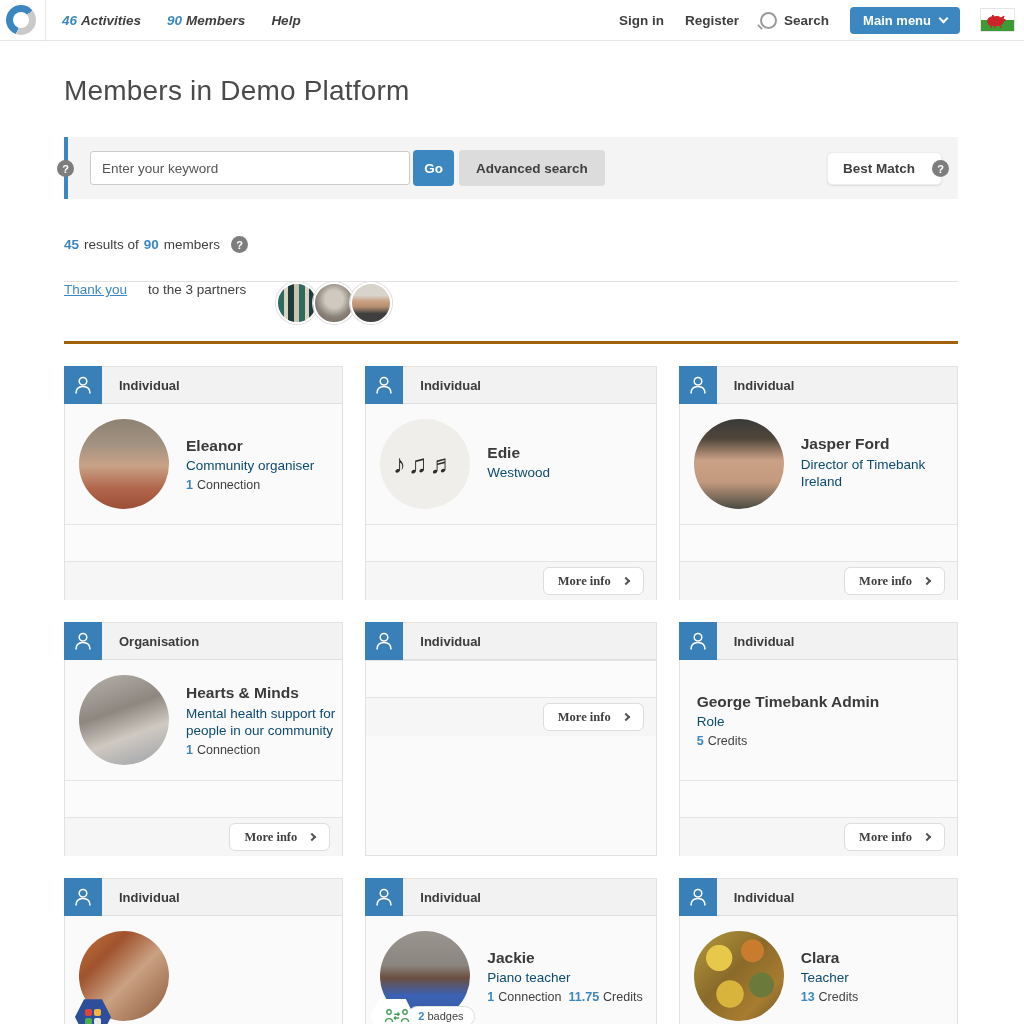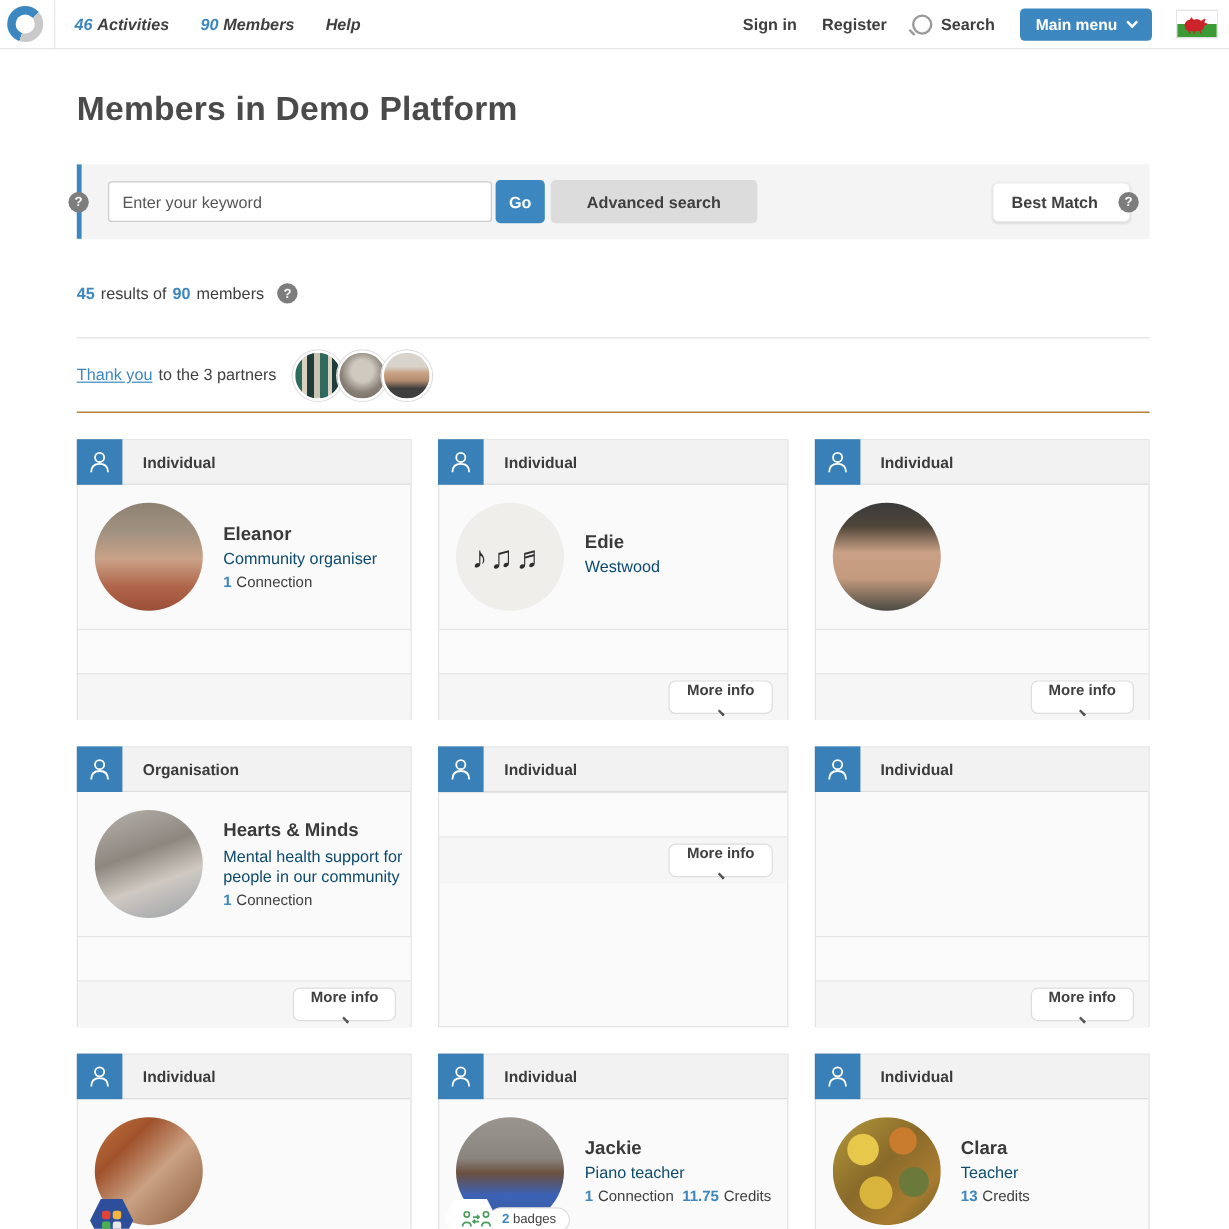--- a/index.html
+++ b/index.html
@@ -24,47 +24,47 @@
   .search-group { display:flex; align-items:center; gap:7px; cursor:pointer; }
   .main-menu-btn { background:#3c87c0; color:#fff; height:27px; border:none; border-radius:4px;
     padding:0 13px; font-size:13px; font-weight:700; display:flex; align-items:center; gap:9px;
     cursor:pointer; font-family:inherit; }
   .chev-down { width:7px; height:7px; border-right:2px solid #fff; border-bottom:2px solid #fff;
     transform:rotate(45deg); margin-top:-4px; }
   .flag { width:33px; height:22px; position:relative; flex:none; cursor:pointer;
     box-shadow:0 0 0 1px #e5e5e5; }
 
   
-  .page-title { font-size:28px; color:#4a4a4a; font-weight:700; margin:34px 0 0 64px; letter-spacing:.2px; }
+  .page-title { font-size:28px; color:#4a4a4a; font-weight:400; margin:34px 0 0 64px; letter-spacing:.2px; }
   .search-panel { margin:30px 0 0 64px; width:894px; height:62px; background:#f4f4f4;
     border-left:4px solid #3c87c0; position:relative; display:flex; align-items:center; padding-left:22px; }
   .help-circle { width:17px; height:17px; border-radius:50%; background:#7d7d7d; color:#fff;
     font-size:11px; font-weight:700; display:flex; align-items:center; justify-content:center;
     flex:none; cursor:pointer; }
   .panel-help { position:absolute; left:-11px; top:23px; }
   .kw-input { width:320px; height:34px; border:1px solid #ccc; border-radius:3px; padding:0 11px;
     font-size:13.5px; color:#555; font-family:inherit; background:#fff; }
   .kw-input::placeholder { color:#555; }
   .go-btn { width:41px; height:36px; background:#3c87c0; color:#ffffff; border:none; border-radius:4px;
     margin-left:3px; font-size:13.5px; font-weight:700; cursor:pointer; font-family:inherit; }
   .adv-btn { height:36px; background:#dcdcdc; color:#3f3f3f; border:none; border-radius:4px;
-    margin-left:5px; padding:0 30px; font-size:13.5px; font-weight:700; cursor:pointer; font-family:inherit; }
+    margin-left:5px; padding:0 17px; font-size:13.5px; font-weight:700; cursor:pointer; font-family:inherit; }
   .best-match { position:absolute; right:16px; top:15px; height:33px; background:#fff;
     border:1px solid #ececec; border-radius:5px; padding:0 26px 0 15px; font-size:13.5px;
     font-weight:700; color:#3f3f3f; box-shadow:0 1px 2px rgba(0,0,0,.10); cursor:pointer;
     display:flex; align-items:center; font-family:inherit; }
   .bm-help { position:absolute; right:-8px; top:7px; }
 
   
   .results-row { margin:37px 0 0 64px; font-size:13.5px; display:flex; align-items:center; gap:5px; }
   .blue-num { color:#3c87c0; font-weight:700; }
   .results-row .help-circle { margin-left:6px; }
   .sep { width:894px; margin:28px 0 0 64px; border:0; border-top:1px solid #e3e3e3; }
-  .partners-row { width:894px; margin-left:64px; height:62px; display:flex; align-items:center;
-    font-size:13.5px; border-bottom:1px solid #a16207; }
+  .partners-row { width:894px; margin-left:64px; height:62px; display:flex; align-items:flex-start;
+    font-size:13.5px; border-bottom:3px solid #a16207;gap:16px; }
   .thank-link { color:#3c87c0; text-decoration:underline; margin-right:5px; cursor:pointer; }
   .partner-avs { display:flex; margin-left:14px; }
   .p-av { width:42px; height:42px; border-radius:50%; border:2px solid #fff;
     box-shadow:0 0 0 1px #ddd; cursor:pointer; }
   .p-av + .p-av { margin-left:-5px; }
   .p-av.p1 { background:repeating-linear-gradient(90deg,#2e6b5e 0 6px,#d8d2c0 6px 10px,#1f3b3a 10px 16px,#c9c2ae 16px 21px); }
   .p-av.p2 { background:radial-gradient(circle at 50% 40%, #cfc9c0 0 30%, #8a8278 60%, #6b645c 100%); }
   .p-av.p3 { background:linear-gradient(180deg,#d8d4cc 0 30%,#c9a183 45%,#b58e70 60%,#3f3f3f 78%); }
 
   
@@ -82,21 +82,21 @@
   .m-name { font-size:15.5px; font-weight:700; color:#3a3a3a; line-height:1.25; }
   .m-sub { font-size:13.5px; color:#0c4a6e; line-height:1.3; margin-top:2px; }
   .m-stats { margin-top:3px; font-size:12.5px; }
   .stat-num { color:#3c87c0; font-weight:700; margin-right:4px; }
   .stat-lab { margin-right:7px; }
   .card-strip { height:37px; border-top:1px solid #e4e4e4; background:#fbfbfb; }
   .card-footer { height:39px; border-top:1px solid #e4e4e4; background:#f6f6f6;
     display:flex; align-items:center; justify-content:flex-end; padding-right:12px; }
   .more-btn { height:28px; background:#fff; border:1px solid #ddd; border-radius:6px; padding:0 14px;
     font-size:12.5px; font-weight:700; color:#3f3f3f; display:flex; align-items:center; gap:11px;
-    cursor:pointer; font-family:Liberation Sans, sans-serif;flex-direction:column; }
+    cursor:pointer; font-family:Liberation Serif, serif; }
   .chev-right { width:6px; height:6px; border-right:2px solid #555; border-top:2px solid #555;
     transform:rotate(45deg); margin-left:1px; }
 
   
   .av-eleanor { background:linear-gradient(180deg,#8f8273 0%,#a29281 28%,#c9a287 52%,#b0644a 78%,#9c4f38 100%); }
   .av-edie { background:#efeeea; color:#2d2d2d; font-size:26px; letter-spacing:2px; }
   .av-jasper { background:linear-gradient(180deg,#3a3a3a 0%,#50463a 22%,#caa186 46%,#c49a7e 70%,#4a4a42 100%); }
   .av-hearts { background:linear-gradient(160deg,#b8b2ac 0%,#8d8780 40%,#cfc9c2 65%,#9aa0a6 100%); }
   .av-kathryn { background:linear-gradient(180deg,#b9a27e 0%,#c9ab7f 25%,#d9b695 52%,#6b5c4c 78%,#3c3c3c 100%); }
   .av-t4g { background:#f2e9a8; color:#2e4d5c; font-size:30px; font-weight:700; letter-spacing:1px; }
@@ -252,20 +252,25 @@
         <svg width="22" height="22" viewBox="0 0 22 22" fill="none" stroke="#ffffff" stroke-width="1.5">
           <circle cx="11" cy="7.2" r="3.8"></circle>
           <path d="M4,19.5 c0,-5 3.2,-7 7,-7 s7,2 7,7"></path>
         </svg>
       </span>
       <span class="type-label">Individual</span>
     </div>
     <div class="card-body">
       <span class="avatar av-jasper"></span>
 
+      <span class="info">
+        <div class="m-name">Jasper Ford</div>
+        <div class="m-sub">Director of Timebank Ireland</div>
+        <div class="m-stats"></div>
+      </span>
     </div>
     <div class="card-strip"></div>
     <div class="card-footer">
       <button class="more-btn">
         <span>More info</span>
         <span class="chev-right"></span>
       </button>
     </div>
   </div>
 
@@ -321,20 +326,25 @@
       <span class="type-icon">
         <svg width="22" height="22" viewBox="0 0 22 22" fill="none" stroke="#ffffff" stroke-width="1.5">
           <circle cx="11" cy="7.2" r="3.8"></circle>
           <path d="M4,19.5 c0,-5 3.2,-7 7,-7 s7,2 7,7"></path>
         </svg>
       </span>
       <span class="type-label">Individual</span>
     </div>
     <div class="card-body">
 
+      <span class="info">
+        <div class="m-name">George Timebank Admin</div>
+        <div class="m-sub">Role</div>
+        <div class="m-stats"><span class="stat-num">5</span><span class="stat-lab">Credits</span></div>
+      </span>
     </div>
     <div class="card-strip"></div>
     <div class="card-footer">
       <button class="more-btn">
         <span>More info</span>
         <span class="chev-right"></span>
       </button>
     </div>
   </div>
 

